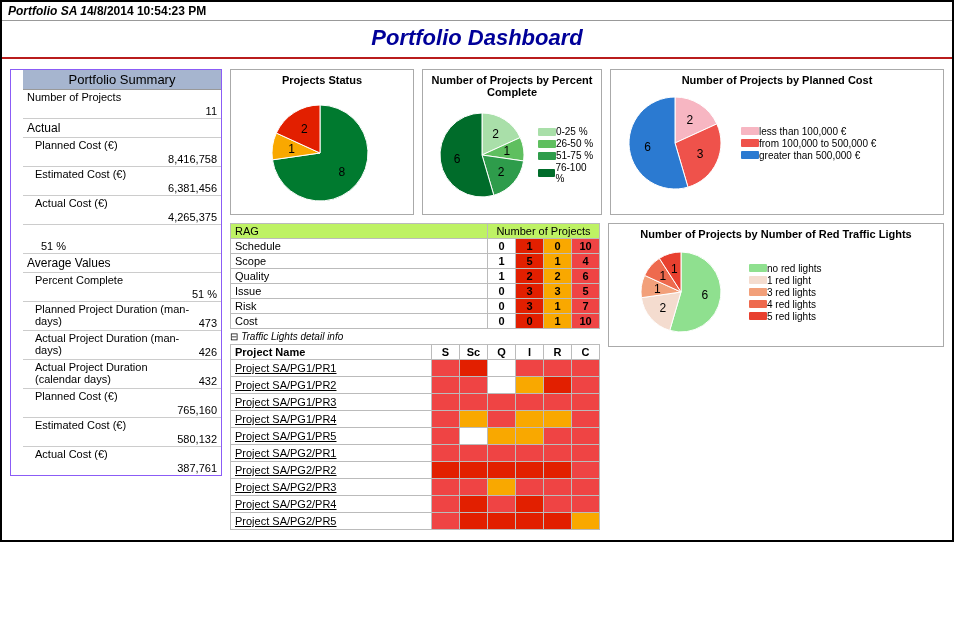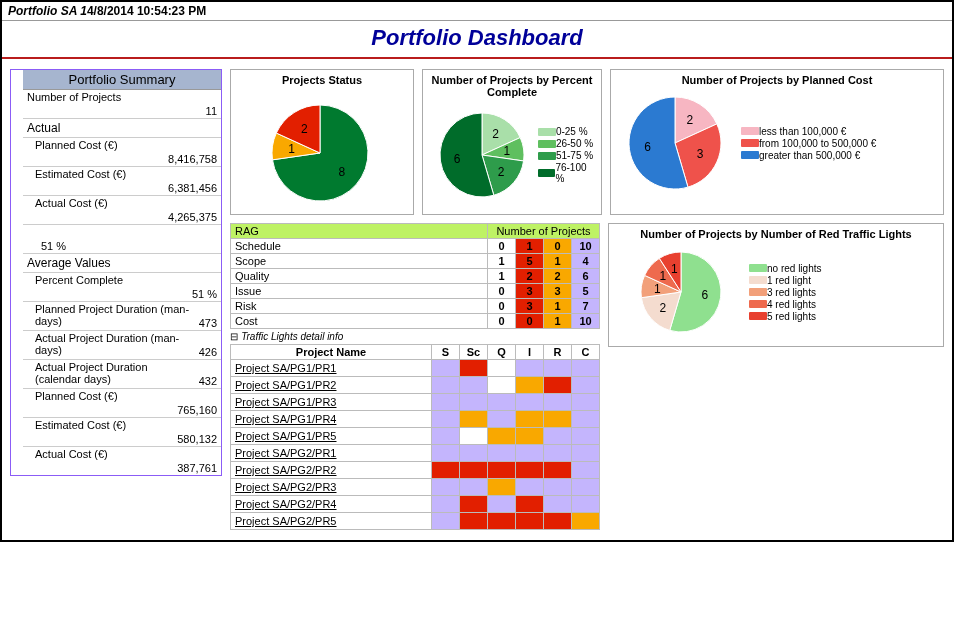--- a/index.html
+++ b/index.html
@@ -31,21 +31,21 @@
   .mid-row { display: flex; gap: 8px; align-items: flex-start; }
 
   
   table.rag, table.detail { border-collapse: collapse; width: 100%; }
   table.rag th, table.rag td, table.detail th, table.detail td { border: 1px solid #bbb; padding: 1px 4px; text-align: left; }
   table.rag th { background: #bef264; font-weight: normal; }
   .rag-wrap { width: 370px; }
   .num-col { width: 28px; text-align: center !important; font-weight: bold; color: #000; }
   .red { background: #e21f00; }
   .amber { background: #f9a800; }
-  .green { background: #c4b5fd; }
+  .green { background: #ef4444; }
   .white { background: #fff; }
 
   .tl-info { font-style: italic; font-size: 10px; padding: 2px 0; }
   .tl-info::before { content: "⊟ "; font-style: normal; }
 
   table.detail th { background: #fff; text-align: center; }
   table.detail td.cell { width: 28px; height: 17px; }
   table.detail td.pname a { color: #000; text-decoration: underline; }
 
   
@@ -258,21 +258,21 @@
                   <td class="num-col green">10</td>
                 </tr>
               </tbody>
           </table>
 
           <div class="tl-info">Traffic Lights detail info</div>
 
           <table class="detail">
             <tbody>
                 <tr>
-              <th style="text-align:center">Project Name</th>
+              <th style="text-align:left">Project Name</th>
               <th>S</th>
               <th>Sc</th>
               <th>Q</th>
               <th>I</th>
               <th>R</th>
               <th>C</th>
             </tr>
             </tbody>
               <tbody id="detail-body">
                 <tr>

